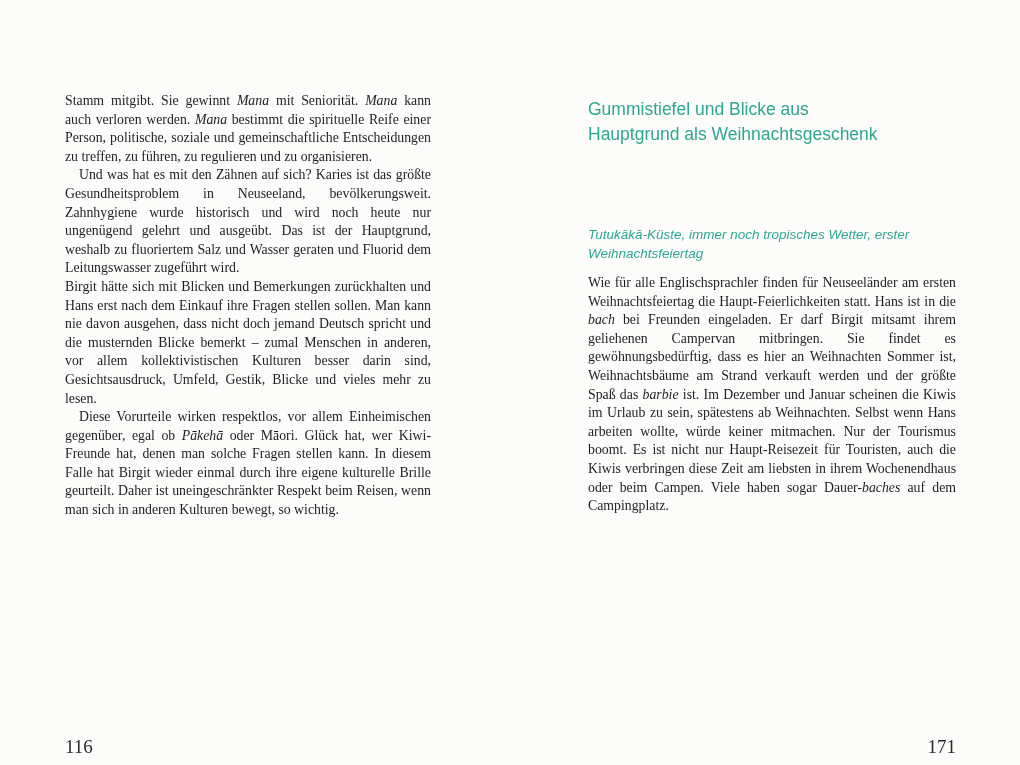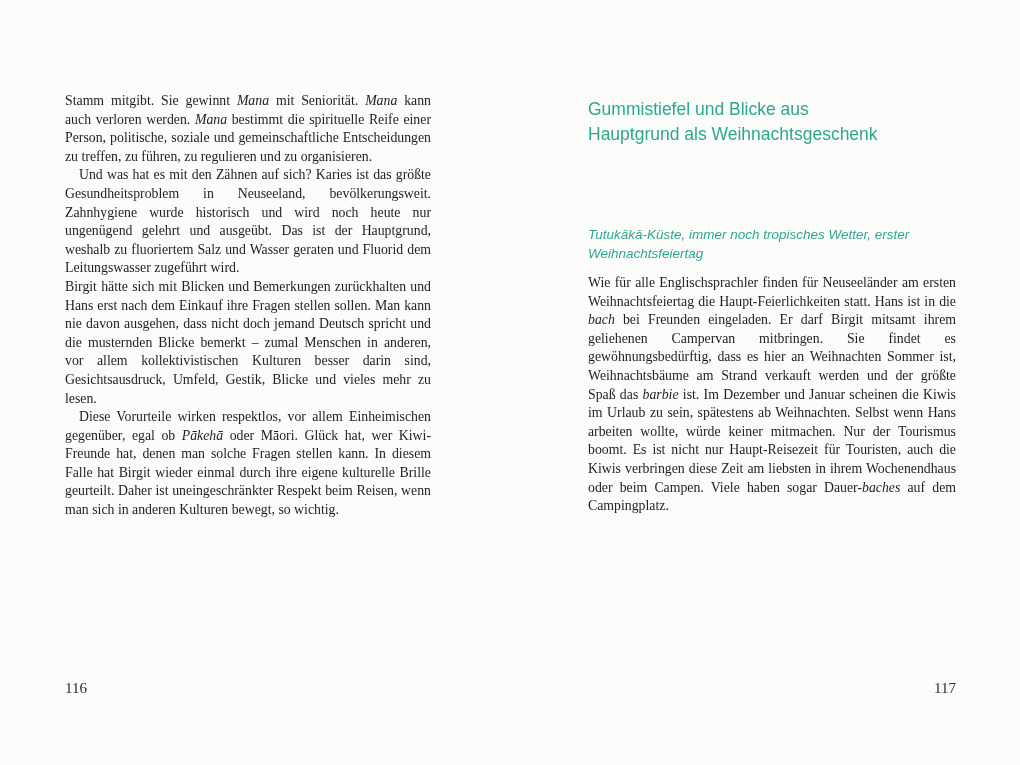--- a/index.html
+++ b/index.html
@@ -68,23 +68,23 @@
     font-style: italic;
     font-size: 13.5px;
     line-height: 19px;
     color: var(--accent);
   }
   .page-right .body-text { margin-top: 11px; }
 
   
   .page-number {
     position: absolute;
-    top: 680px;
+    top: 736px;
     font-family: "Liberation Serif", serif;
-    font-size: 15px;
+    font-size: 19px;
     color: #2b2b2b;
   }
   .page-number.left  { left: 65px; }
   .page-number.right { left: 588px; width: 368px; text-align: right; }
 </style>
 </head>
 <body style="background: rgb(252, 252, 251); color: rgb(30, 30, 30);">
 
 <div class="spread">
 
@@ -104,15 +104,15 @@
 
     <p class="dateline">
       <span class="line">Tutukākā-Küste, immer noch tropisches Wetter, erster</span>
       <span class="line">Weihnachtsfeiertag</span>
     </p>
 
     <p class="body-text">Wie für alle Englischsprachler finden für Neuseeländer am ersten Weihnachtsfeiertag die Haupt-Feierlichkeiten statt. Hans ist in die <em>bach</em> bei Freunden eingeladen. Er darf Birgit mitsamt ihrem geliehenen Campervan mitbringen. Sie findet es gewöhnungsbedürftig, dass es hier an Weihnachten Sommer ist, Weihnachtsbäume am Strand verkauft werden und der größte Spaß das <em>barbie</em> ist. Im Dezember und Januar scheinen die Kiwis im Urlaub zu sein, spätestens ab Weihnachten. Selbst wenn Hans arbeiten wollte, würde keiner mitmachen. Nur der Tourismus boomt. Es ist nicht nur Haupt-Reisezeit für Touristen, auch die Kiwis verbringen diese Zeit am liebsten in ihrem Wochenendhaus oder beim Campen. Viele haben sogar Dauer-<em>baches</em> auf dem Campingplatz.</p>
   </aside>
 
   <div class="page-number left">116</div>
-  <div class="page-number right">117</div>
+  <div class="page-number right">171</div>
 
 </div>
 
 </body></html>

